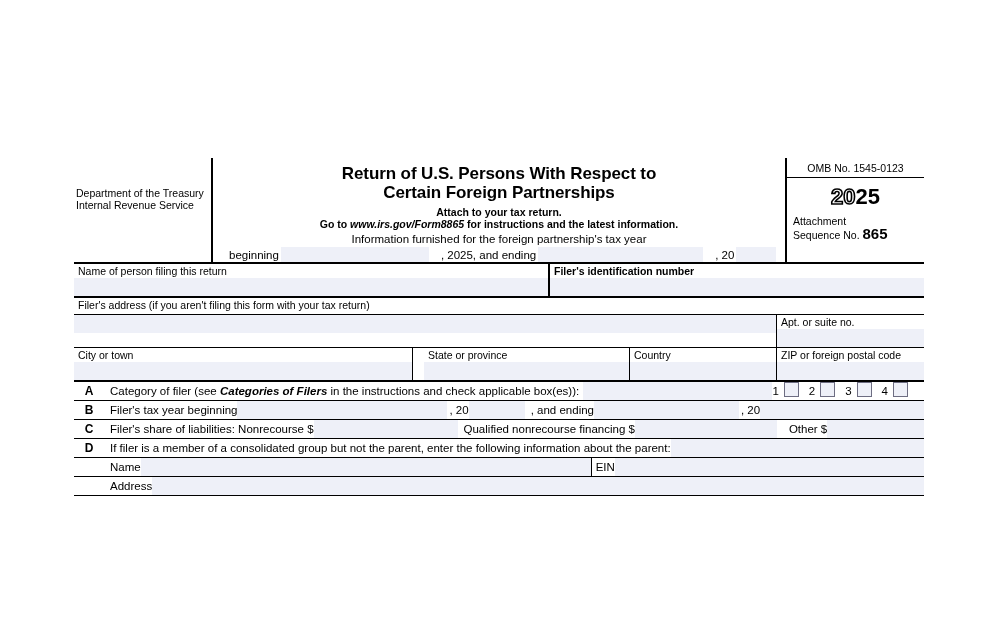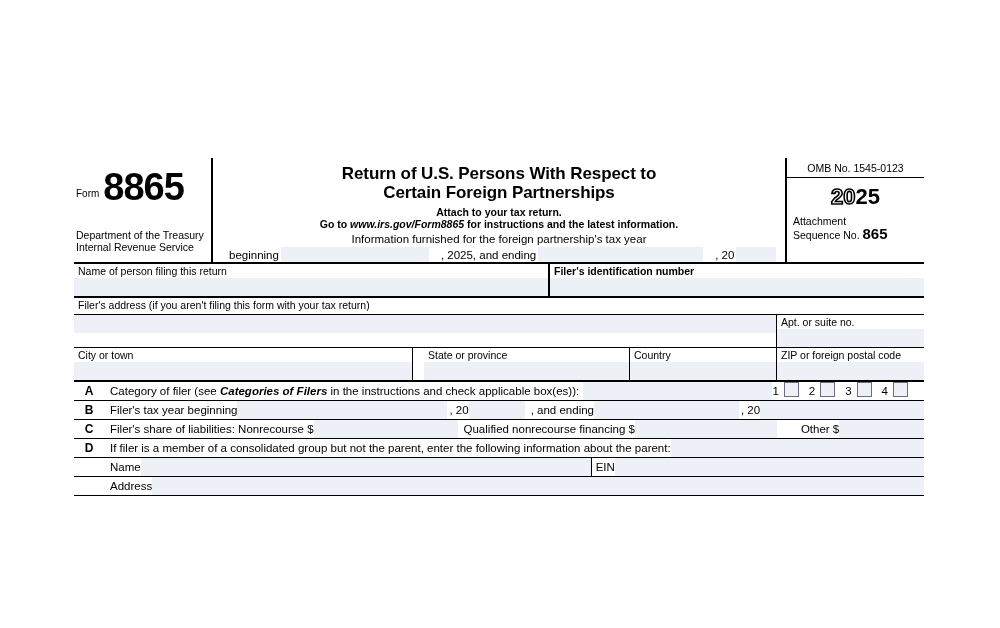--- a/index.html
+++ b/index.html
@@ -203,24 +203,20 @@
   .seg { line-height: 18px; }
 </style>
 </head>
 <body>
 
 <div id="form8865">
 
   <div class="hdr">
 
     <div class="hdr-left">
-      <div class="form-line">
-        <span class="form-word">Form</span>
-        <span class="form-number">8865</span>
-      </div>
       <div class="dept">
         <div>Department of the Treasury</div>
         <div>Internal Revenue Service</div>
       </div>
     </div>
 
     <div class="hdr-mid">
       <div class="title-main">Return of U.S. Persons With Respect to</div>
       <div class="title-main">Certain Foreign Partnerships</div>
       <div class="title-sub1">Attach to your tax return.</div>
@@ -313,21 +309,21 @@
     <div class="seg" style="padding-left:2px;white-space:nowrap;">, 20</div>
     <div class="fill flexfill" style="height:18px;"></div>
   </div>
 
   <div class="lrow">
     <div class="letter">C</div>
     <div class="ltext">Filer's share of liabilities: Nonrecourse $</div>
     <div class="fill" style="width:144px;height:18px;"></div>
     <div class="seg" style="padding-left:6px;white-space:nowrap;">Qualified nonrecourse financing $</div>
     <div class="fill" style="width:142px;height:18px;"></div>
-    <div class="seg" style="padding-left:24px;white-space:nowrap;">Other $</div>
+    <div class="seg" style="padding-left:12px;white-space:nowrap;">Other $</div>
     <div class="fill flexfill" style="height:18px;"></div>
   </div>
 
   <div class="lrow">
     <div class="letter">D</div>
     <div class="ltext">If filer is a member of a consolidated group but not the parent, enter the following information about the parent:</div>
     <div class="flexfill fill" style="height:18px;"></div>
   </div>
 
   <div class="lrow">

